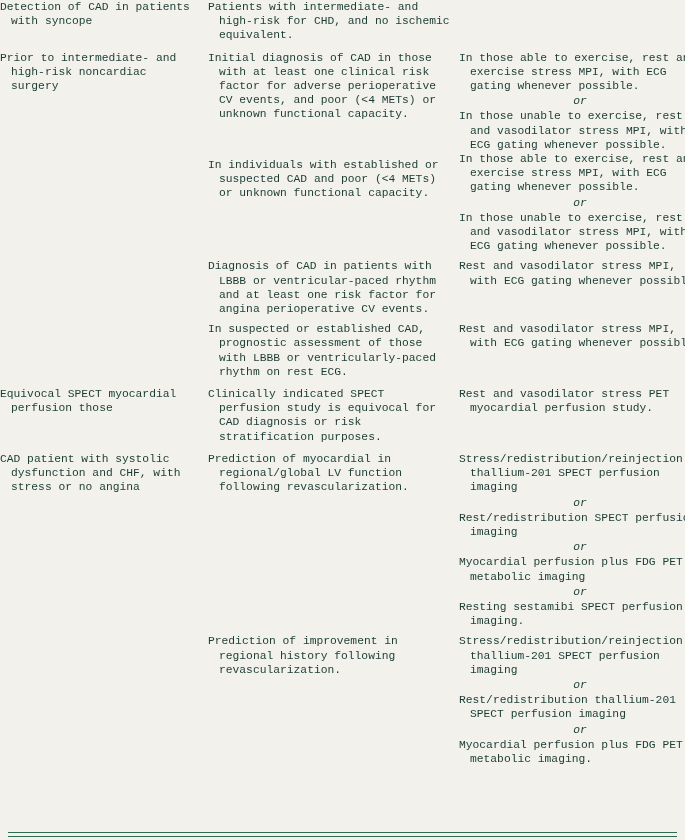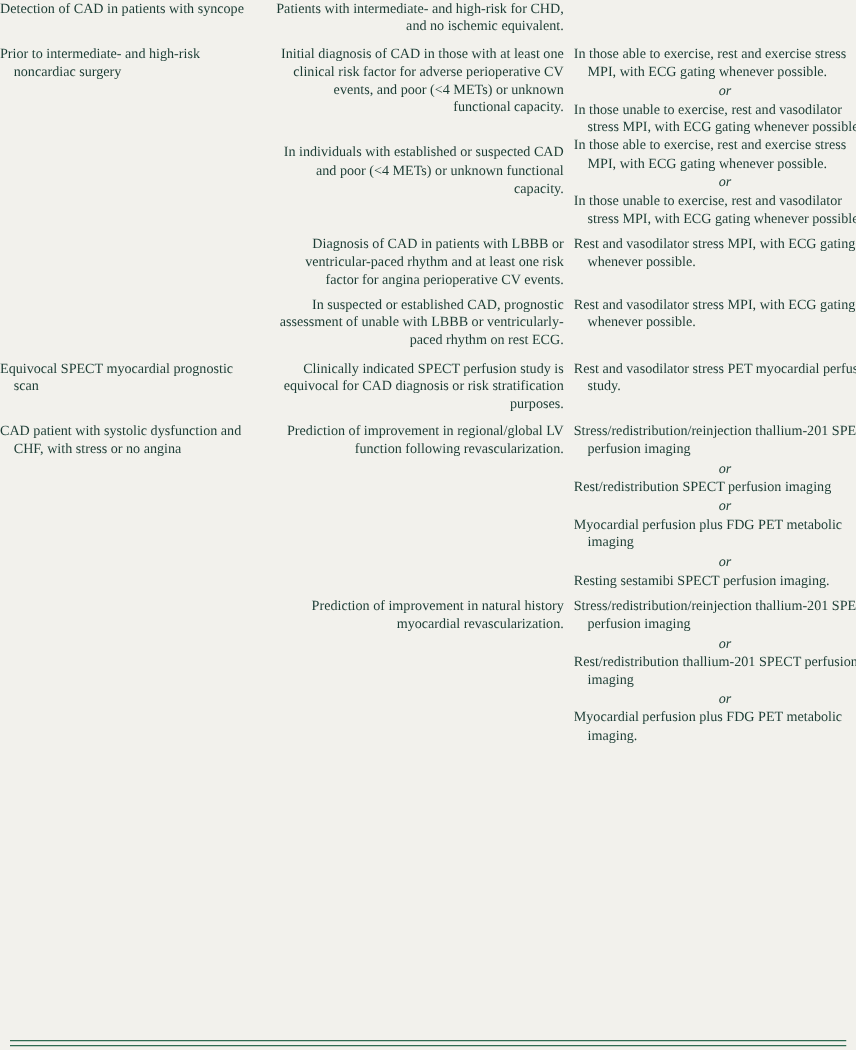--- a/index.html
+++ b/index.html
@@ -25,23 +25,24 @@
     width: 685px;
     border-collapse: collapse;
     table-layout: fixed;
   }
   table.rx td {
     vertical-align: top;
     padding: 0 8px 0 0;
     font-size: 11.3px;
     line-height: 14.2px;
     color: #1b3c34;
+    font-family: Liberation Mono, monospace;
   }
   td.c1 { width: 200px; padding-left: 8px; }
-  td.c2 { width: 243px; padding-left: 5px; text-align: right; }
+  td.c2 { width: 243px; padding-left: 5px; }
   td.c3 { width: 242px; padding-left: 5px; }
   .hang {
     padding-left: 11px;
     text-indent: -11px;
   }
   .orline {
     text-align: center;
     font-style: italic;
     font-size: 11.3px;
     line-height: 14.2px;
@@ -124,73 +125,73 @@
         <div class="hang grp">Diagnosis of CAD in patients with LBBB or ventricular-paced rhythm and at least one risk factor for angina perioperative CV events.</div>
       </td>
       <td class="c3">
         <div class="hang grp">Rest and vasodilator stress MPI, with ECG gating whenever possible.</div>
       </td>
     </tr>
 
     <tr>
       <td class="c1"></td>
       <td class="c2">
-        <div class="hang grp">In suspected or established CAD, prognostic assessment of unable with LBBB or ventricularly-paced rhythm on rest ECG.</div>
+        <div class="hang grp">In suspected or established CAD, prognostic assessment of those with LBBB or ventricularly-paced rhythm on rest ECG.</div>
       </td>
       <td class="c3">
         <div class="hang grp">Rest and vasodilator stress MPI, with ECG gating whenever possible.</div>
       </td>
     </tr>
 
     <tr class="spacer-row">
           <td class="c1"></td>
           <td class="c2"></td>
           <td class="c3"></td>
         </tr>
 
     <tr>
       <td class="c1">
-        <div class="hang">Equivocal SPECT myocardial prognostic scan</div>
+        <div class="hang">Equivocal SPECT myocardial perfusion those</div>
       </td>
       <td class="c2">
         <div class="hang">Clinically indicated SPECT perfusion study is equivocal for CAD diagnosis or risk stratification purposes.</div>
       </td>
       <td class="c3">
         <div class="hang">Rest and vasodilator stress PET myocardial perfusion study.</div>
       </td>
     </tr>
 
     <tr class="spacer-row">
           <td class="c1"></td>
           <td class="c2"></td>
           <td class="c3"></td>
         </tr>
 
     <tr>
       <td class="c1">
         <div class="hang">CAD patient with systolic dysfunction and CHF, with stress or no angina</div>
       </td>
       <td class="c2">
-        <div class="hang">Prediction of improvement in regional/global LV function following revascularization.</div>
+        <div class="hang">Prediction of myocardial in regional/global LV function following revascularization.</div>
       </td>
       <td class="c3">
         <div class="hang">Stress/redistribution/reinjection thallium-201 SPECT perfusion imaging</div>
         <div class="orline">or</div>
         <div class="hang">Rest/redistribution SPECT perfusion imaging</div>
         <div class="orline">or</div>
         <div class="hang">Myocardial perfusion plus FDG PET metabolic imaging</div>
         <div class="orline">or</div>
         <div class="hang">Resting sestamibi SPECT perfusion imaging.</div>
       </td>
     </tr>
 
     <tr>
       <td class="c1"></td>
       <td class="c2">
-        <div class="hang grp">Prediction of improvement in natural history myocardial revascularization.</div>
+        <div class="hang grp">Prediction of improvement in regional history following revascularization.</div>
       </td>
       <td class="c3">
         <div class="hang grp">Stress/redistribution/reinjection thallium-201 SPECT perfusion imaging</div>
         <div class="orline">or</div>
         <div class="hang">Rest/redistribution thallium-201 SPECT perfusion imaging</div>
         <div class="orline">or</div>
         <div class="hang">Myocardial perfusion plus FDG PET metabolic imaging.</div>
       </td>
     </tr>
 

